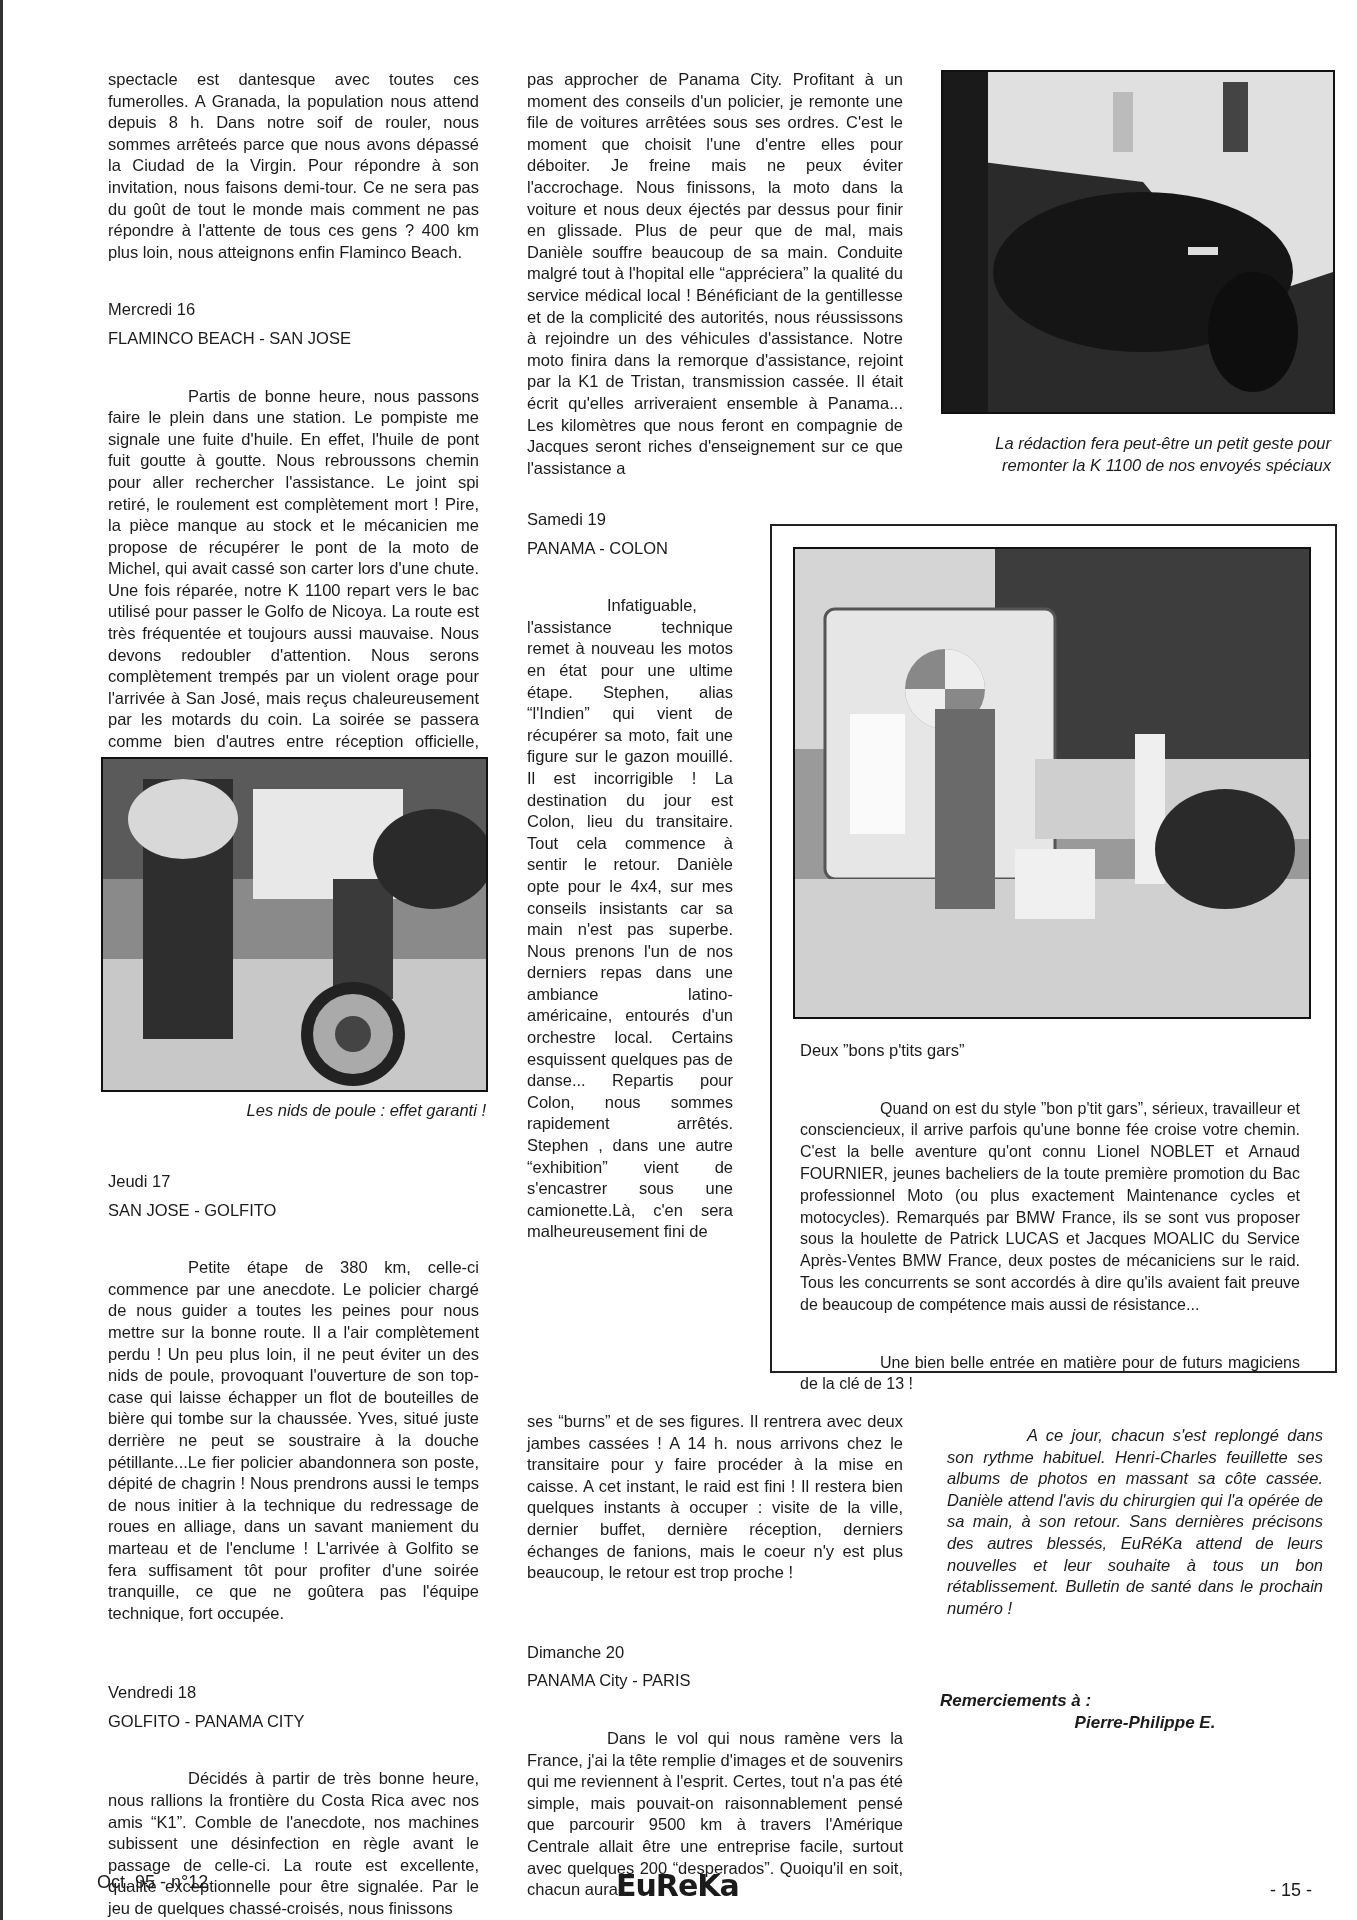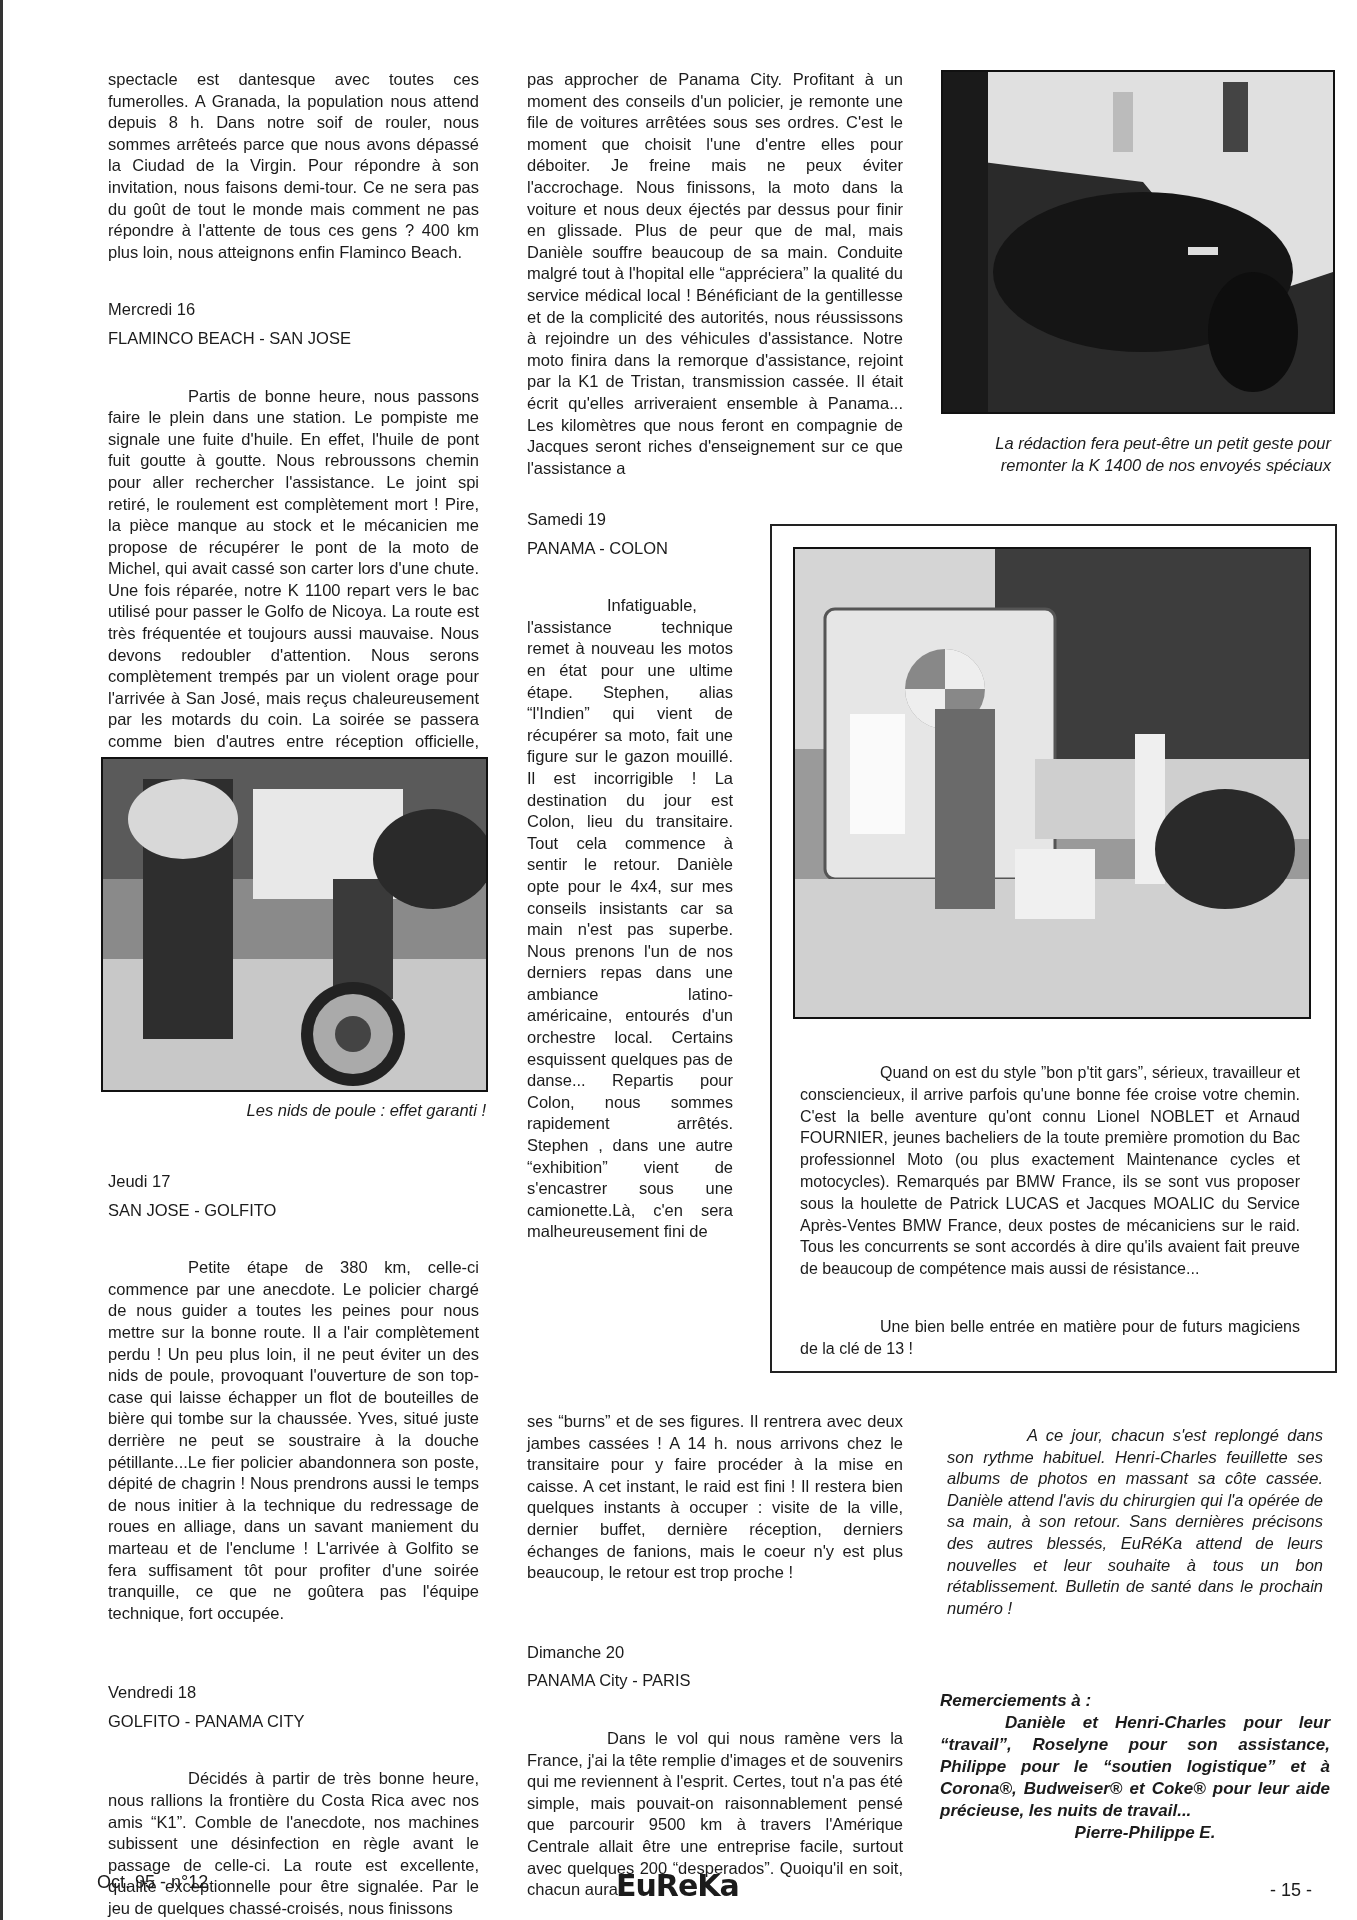--- a/index.html
+++ b/index.html
@@ -103,21 +103,21 @@
     <rect width="390" height="340" fill="#2a2a2a"></rect>
     <polygon points="40,0 390,0 390,200 300,230 200,110 40,90" fill="#e0e0e0"></polygon>
     <rect x="0" y="0" width="45" height="340" fill="#1a1a1a"></rect>
     <ellipse cx="200" cy="200" rx="150" ry="80" fill="#151515"></ellipse>
     <ellipse cx="310" cy="260" rx="45" ry="60" fill="#0e0e0e"></ellipse>
     <rect x="245" y="175" width="30" height="8" fill="#ddd"></rect>
     <rect x="170" y="20" width="20" height="60" fill="#bbb"></rect>
     <rect x="280" y="10" width="25" height="70" fill="#444"></rect>
   </svg>
 </div>
-<div class="abs cap" style="left:941px; top:433px; width:390px;">La rédaction fera peut-être un petit geste  pour remonter la K 1400 de nos envoyés spéciaux</div>
+<div class="abs cap" style="left:941px; top:433px; width:390px;">La rédaction fera peut-être un petit geste  pour remonter la K 1100 de nos envoyés spéciaux</div>
 
 <div class="box" style="left:770px; top:524px; width:563px; height:845px;">
   <div class="photo" style="left:21px; top:21px; width:514px; height:468px;">
     <svg viewBox="0 0 514 468" preserveAspectRatio="none">
       <rect width="514" height="468" fill="#9a9a9a"></rect>
       <rect x="0" y="0" width="514" height="200" fill="#d5d5d5"></rect>
       <rect x="200" y="0" width="314" height="220" fill="#3d3d3d"></rect>
       <rect x="30" y="60" width="230" height="270" rx="10" fill="#e6e6e6" stroke="#555" stroke-width="3"></rect>
       <circle cx="150" cy="140" r="40" fill="#888"></circle>
       <path d="M150 100 A40 40 0 0 1 190 140 L150 140 Z" fill="#eee"></path>
@@ -125,32 +125,32 @@
       <rect x="0" y="330" width="514" height="138" fill="#d0d0d0"></rect>
       <rect x="240" y="210" width="274" height="80" fill="#cfcfcf"></rect>
       <rect x="55" y="165" width="55" height="120" fill="#fafafa"></rect>
       <rect x="140" y="160" width="60" height="200" fill="#6a6a6a"></rect>
       <rect x="220" y="300" width="80" height="70" fill="#f0f0f0"></rect>
       <rect x="340" y="185" width="30" height="150" fill="#efefef"></rect>
       <ellipse cx="430" cy="300" rx="70" ry="60" fill="#2a2a2a"></ellipse>
     </svg>
   </div>
   <div class="abs col" style="left:21px; top:507px; width:514px; font-size:16px; line-height:21.8px;">
+    <p class="head">Deux ”bons p'tits gars”</p>
     <div class="gap"></div>
     <p class="ind">Quand on est du style ”bon p'tit gars”, sérieux, travailleur et consciencieux, il arrive parfois qu'une bonne fée croise votre chemin. C'est la  belle aventure qu'ont connu Lionel NOBLET et Arnaud FOURNIER, jeunes bacheliers de la toute première promotion du Bac professionnel Moto (ou plus exactement Maintenance cycles et motocycles). Remarqués par BMW   France, ils se sont vus proposer sous la houlette de Patrick LUCAS et Jacques MOALIC du Service Après-Ventes BMW France, deux postes de mécaniciens sur le raid. Tous les concurrents se sont accordés à dire qu'ils avaient fait preuve de beaucoup de compétence mais aussi de résistance...</p>
     <div class="gap"></div>
     <p class="ind">Une bien belle entrée en matière pour de futurs magiciens de la clé de 13 !</p>
   </div>
 </div>
 
 <div class="abs col" style="left:940px; top:1396px; width:390px;">
   <div class="gap"></div>
   <p class="ind" style="font-style:italic;">A ce jour, chacun s'est replongé dans son rythme habituel. Henri-Charles feuillette ses albums de photos en massant sa côte cassée. Danièle attend l'avis du chirurgien qui l'a opérée de sa main, à son retour. Sans  dernières précisons des autres blessés, EuRéKa attend de leurs nouvelles et leur souhaite à tous un bon rétablissement. Bulletin de santé dans le prochain numéro !</p>
   <div class="gap"></div>
 </div>
 
 <div class="abs thanks" style="left:940px; top:1690px; width:390px;">
   <p style="margin:0;">Remerciements à :</p>
-  <p style="margin:0; text-indent:65px;">Danièle et Henri-Charles pour leur “travail”, Roselyne pour son assistance, Philippe pour le “soutien logistique” et à Corona®, Budweiser® et Coke® pour leur aide précieuse, les nuits de travail...</p>
   <p style="margin:0; text-align:center; padding-left:20px;">Pierre-Philippe E.</p>
 </div>
 
 <div class="abs footer" style="left:1270px; top:1880px;">- 15 -</div>
 
 </body></html>

